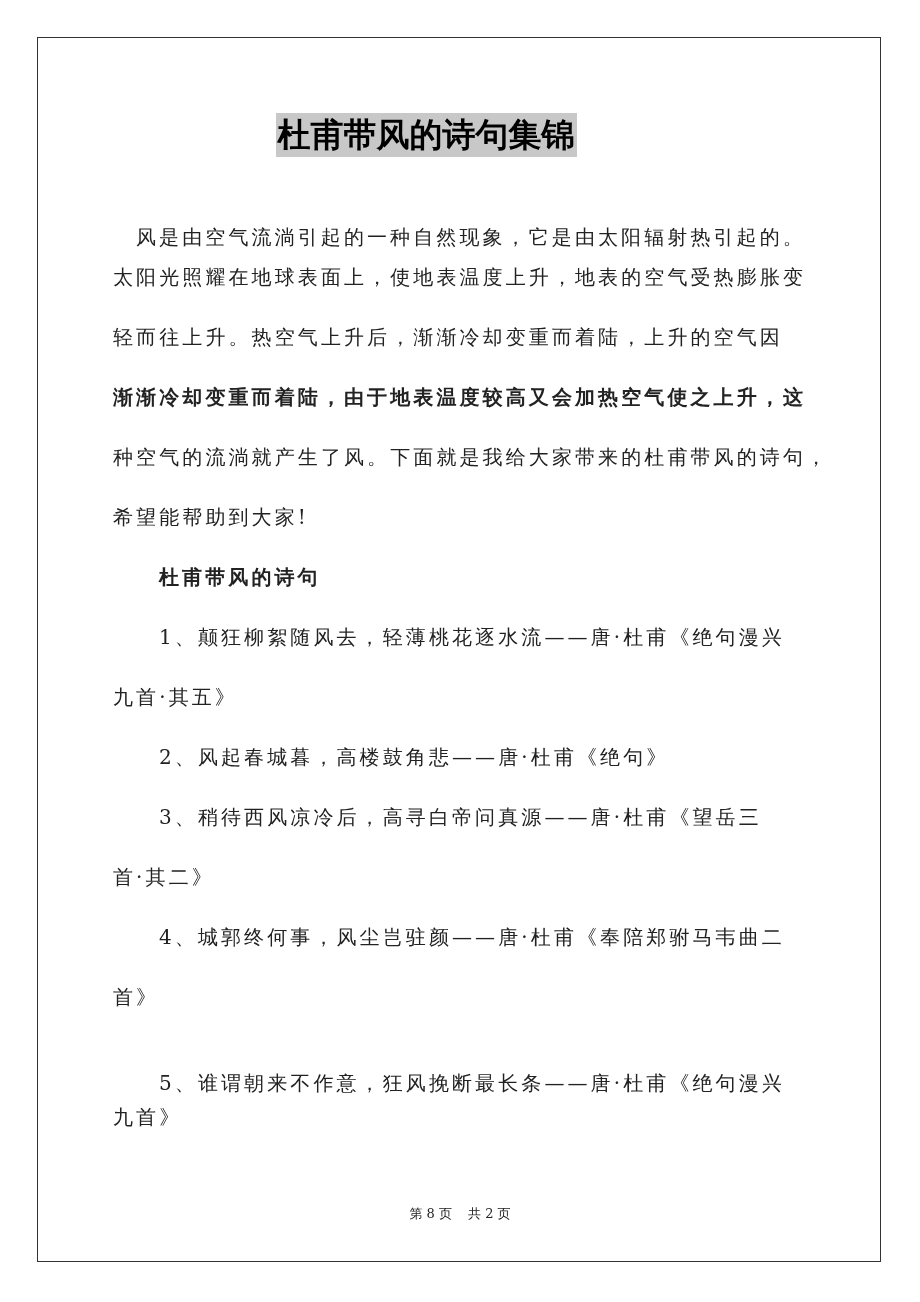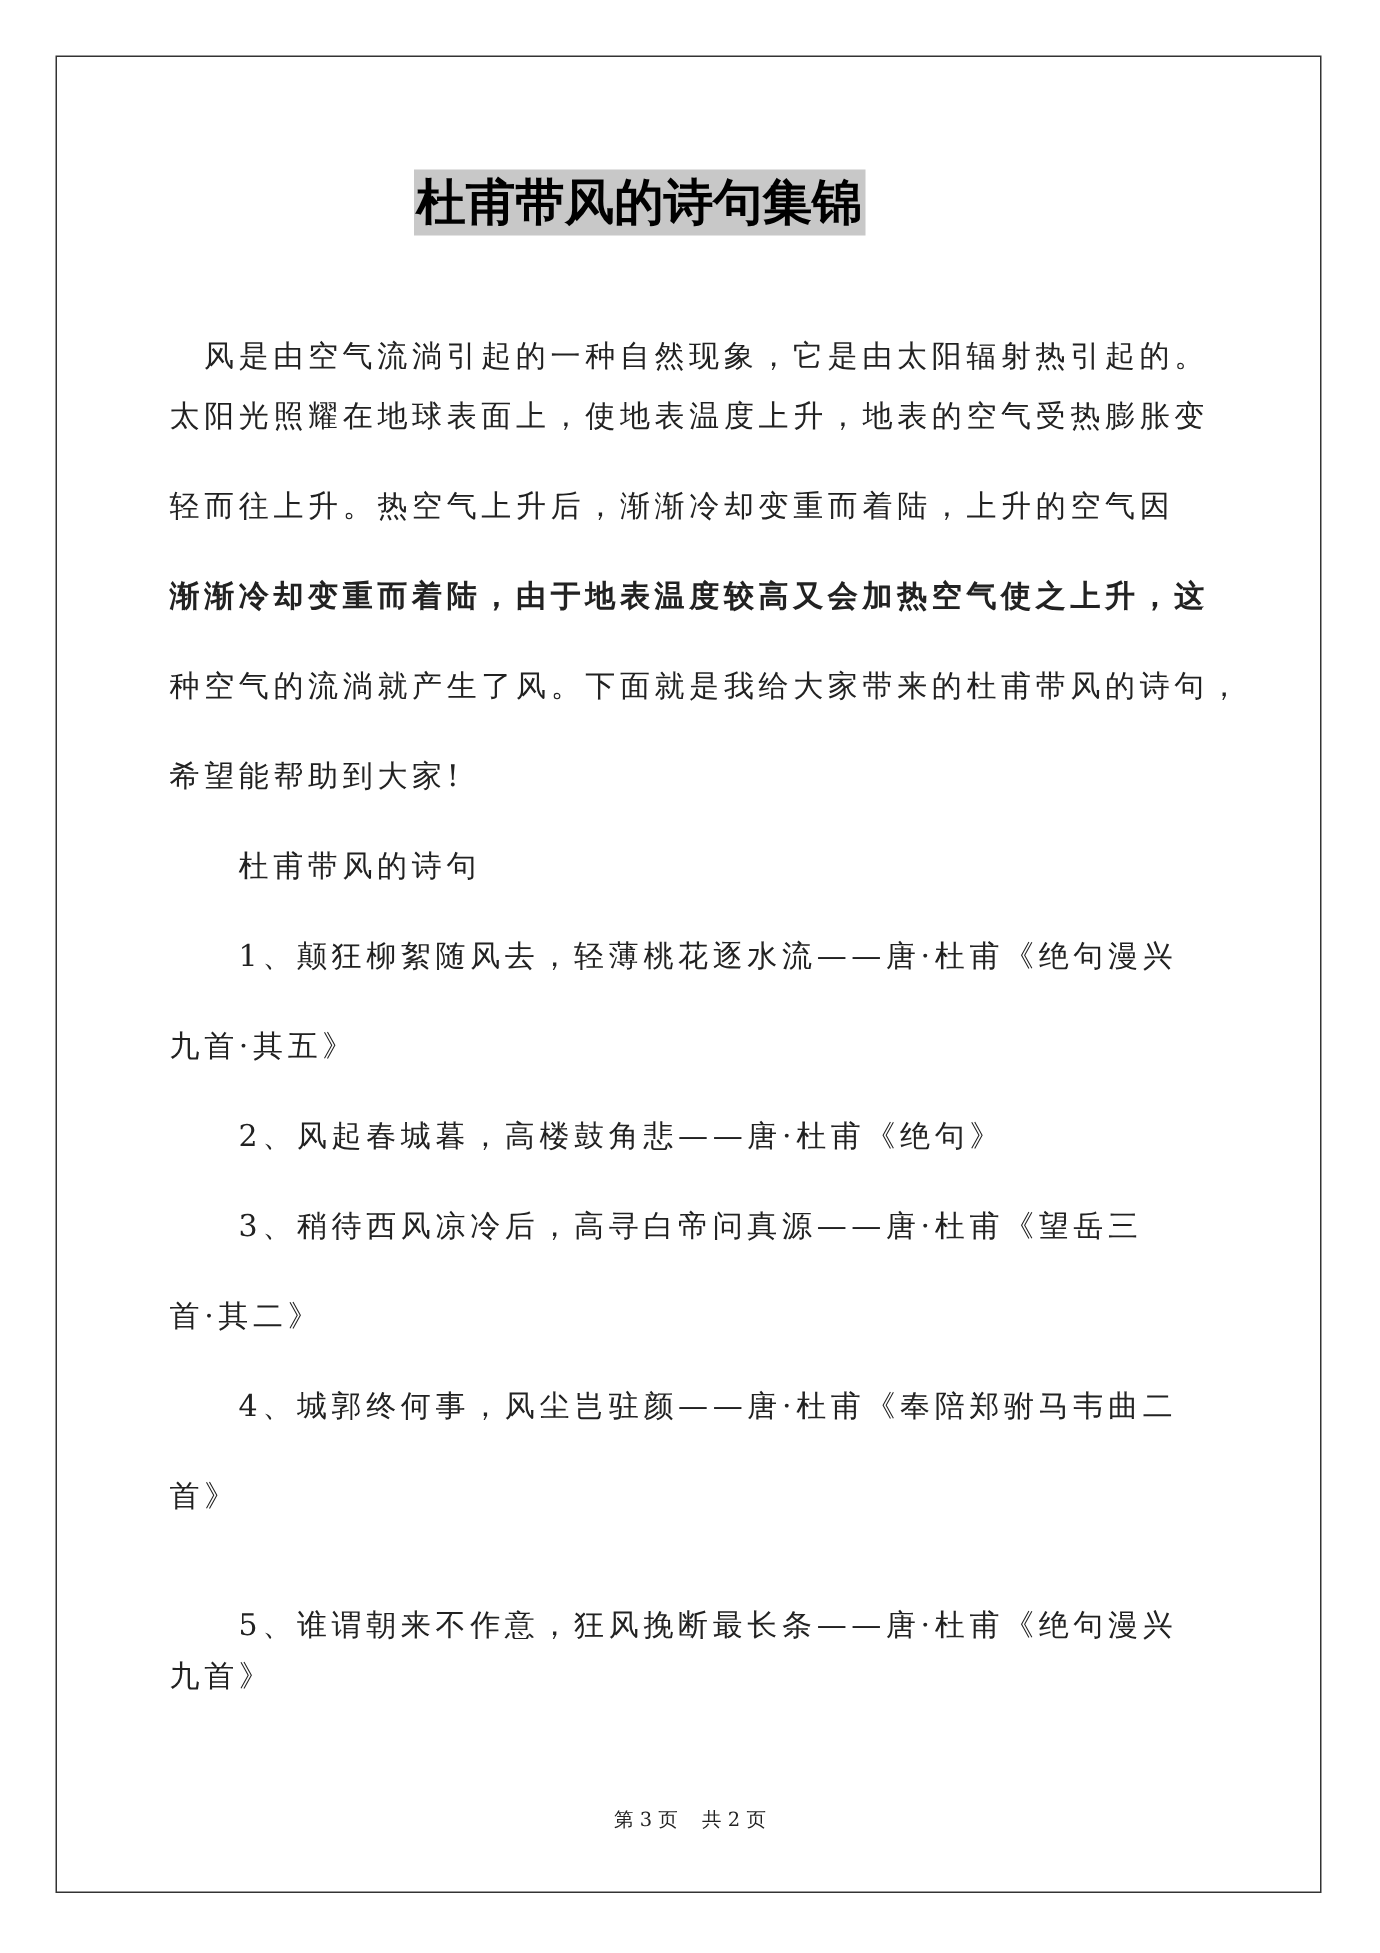--- a/index.html
+++ b/index.html
@@ -72,32 +72,32 @@
   <span class="title">杜甫带风的诗句集锦</span>
 </div>
 
 <div class="line" style="left:136px; top:203px;margin-top:20px;">风是由空气流淌引起的一种自然现象，它是由太阳辐射热引起的。</div>
 <div class="line" style="left:113px; top:263px;">太阳光照耀在地球表面上，使地表温度上升，地表的空气受热膨胀变</div>
 <div class="line" style="left:113px; top:323px;">轻而往上升。热空气上升后，渐渐冷却变重而着陆，上升的空气因</div>
 <div class="line" style="left:113px; top:383px;font-weight:bold;">渐渐冷却变重而着陆，由于地表温度较高又会加热空气使之上升，这</div>
 <div class="line" style="left:113px; top:443px;">种空气的流淌就产生了风。下面就是我给大家带来的杜甫带风的诗句，</div>
 <div class="line" style="left:113px; top:503px;">希望能帮助到大家!</div>
 
-<div class="line" style="left:159px; top:563px;">杜甫带风的诗句</div>
+<div class="line" style="left:159px; top:563px;font-weight:bold;">杜甫带风的诗句</div>
 
 <div class="line" style="left:159px; top:623px;">1、颠狂柳絮随风去，轻薄桃花逐水流——唐·杜甫《绝句漫兴</div>
 <div class="line" style="left:113px; top:683px;">九首·其五》</div>
 
 <div class="line" style="left:159px; top:743px;">2、风起春城暮，高楼鼓角悲——唐·杜甫《绝句》</div>
 
 <div class="line" style="left:159px; top:803px;">3、稍待西风凉冷后，高寻白帝问真源——唐·杜甫《望岳三</div>
 <div class="line" style="left:113px; top:863px;">首·其二》</div>
 
 <div class="line" style="left:159px; top:923px;">4、城郭终何事，风尘岂驻颜——唐·杜甫《奉陪郑驸马韦曲二</div>
 <div class="line" style="left:113px; top:983px;">首》</div>
 
 <div class="line" style="left:159px; top:1039px;margin-top:30px;">5、谁谓朝来不作意，狂风挽断最长条——唐·杜甫《绝句漫兴</div>
 <div class="line" style="left:113px; top:1103px;">九首》</div>
 
 <div class="footer">
-  <span>第 3 页</span>
+  <span>第 8 页</span>
   <span>共 2 页</span>
 </div>
 
 </body></html>

